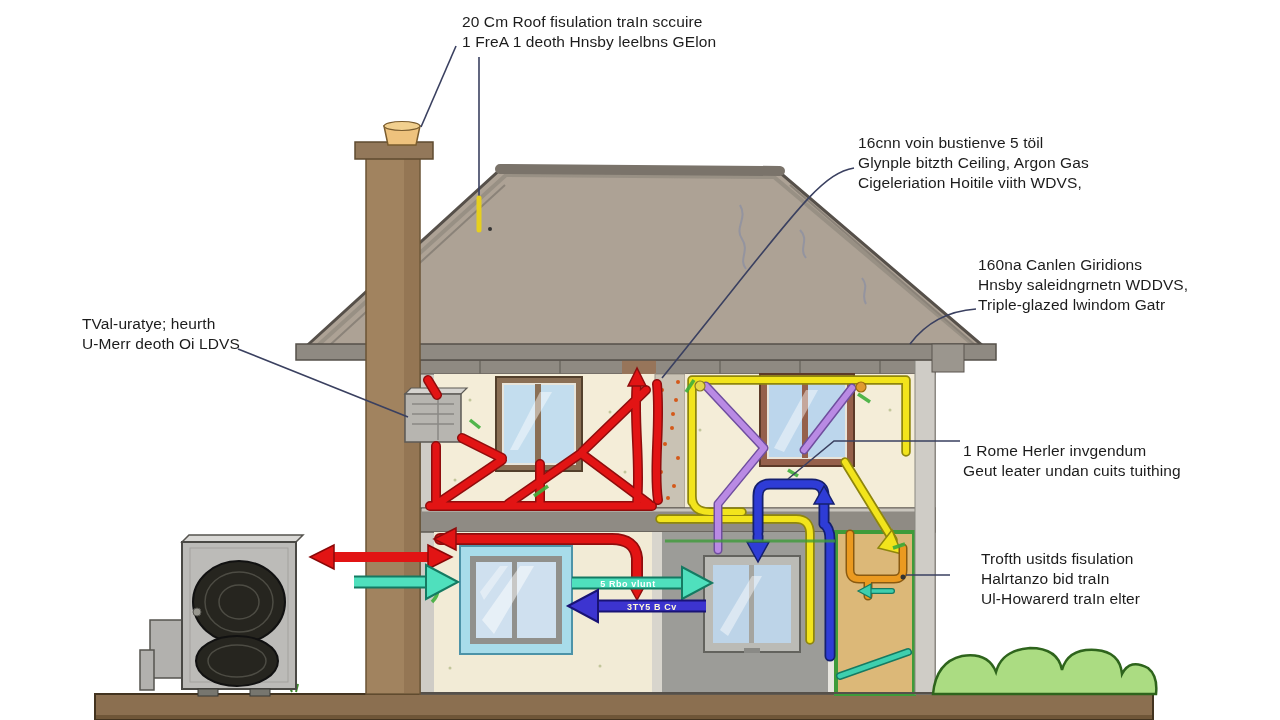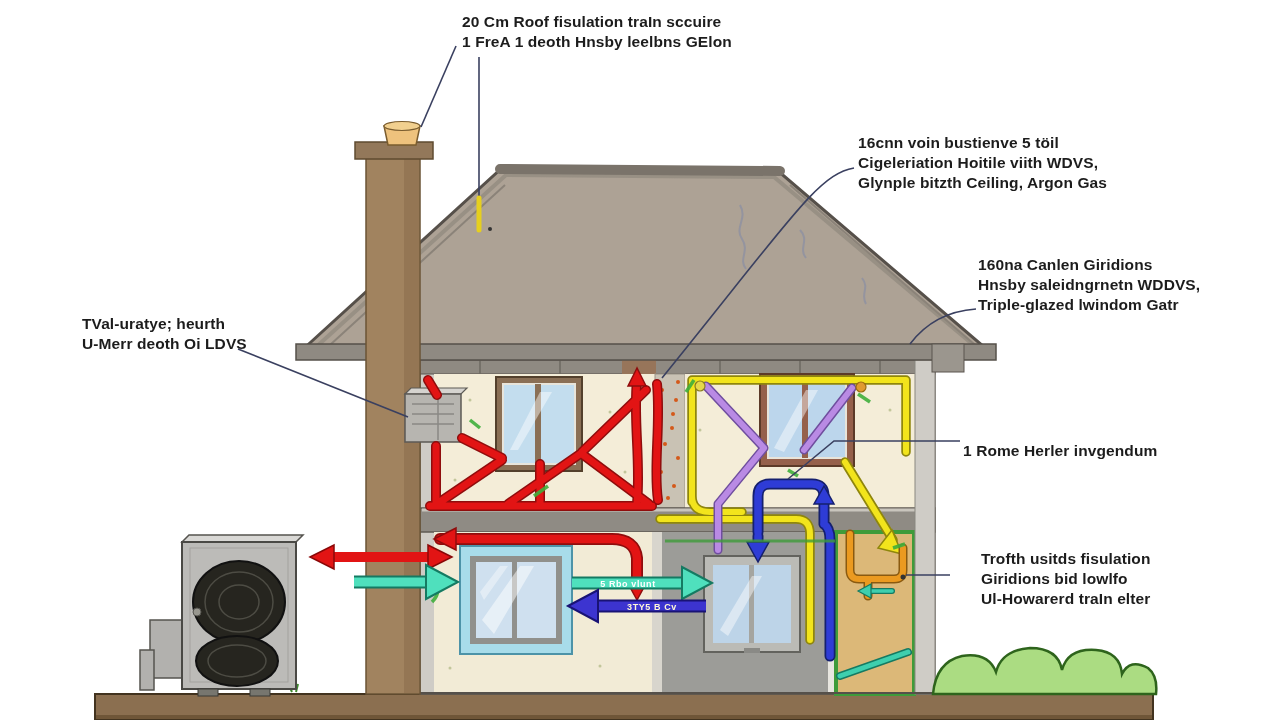--- a/index.html
+++ b/index.html
@@ -1,19 +1,19 @@
 <!DOCTYPE html>
 <html><head>
 <meta charset="utf-8">
 <style>
   html,body{margin:0;padding:0;background:#fff;}
   .canvas{position:relative;width:1280px;height:720px;background:#ffffff;overflow:hidden;
           font-family:"Liberation Sans",sans-serif;}
   .diagram-svg{position:absolute;left:0;top:0;}
-  .label{position:absolute;color:#1c1c1c;font-size:15.5px;line-height:20px;font-weight:700;
+  .label{position:absolute;color:#1c1c1c;font-size:15.5px;line-height:20px;font-weight:400;
          letter-spacing:.1px;white-space:nowrap;}
   
   .cas{fill:none;stroke-linecap:round;stroke-linejoin:round;}
   .pip{fill:none;stroke-linecap:round;stroke-linejoin:round;}
   .pr-c{stroke:#8f0d0d;stroke-width:10;} .pr{stroke:#e21414;stroke-width:7;}
   .py-c{stroke:#8f860c;stroke-width:9.5;} .py{stroke:#f2e41c;stroke-width:6;}
   .pp-c{stroke:#6f4e9e;stroke-width:9;} .pp{stroke:#b98ae4;stroke-width:6;}
   .pb-c{stroke:#15206e;stroke-width:11;} .pb{stroke:#2e3cd6;stroke-width:7.5;}
   .po-c{stroke:#8a5a10;stroke-width:9;} .po{stroke:#eb9a20;stroke-width:6;}
   .pt-c{stroke:#157a62;stroke-width:8;} .pt{stroke:#3ecfae;stroke-width:5;}
@@ -245,38 +245,39 @@
   </g>
 </svg>
 
 <div class="label" style="left:462px;top:12px">
   <div>20 Cm Roof fisulation traIn sccuire</div>
   <div>1 FreA 1 deoth Hnsby leelbns GElon</div>
 </div>
 
 <div class="label" style="left:858px;top:133px">
   <div>16cnn voin bustienve 5 töil</div>
+  <div>Glynple bitzth Ceiling, Argon Gas</div>
   <div>Cigeleriation Hoitile viith WDVS,</div>
-  <div>Glynple bitzth Ceiling, Argon Gas</div>
 </div>
 
 <div class="label" style="left:978px;top:255px">
   <div>160na Canlen Giridions</div>
   <div>Hnsby saleidngrnetn WDDVS,</div>
   <div>Triple-glazed lwindom Gatr</div>
 </div>
 
 <div class="label" style="left:82px;top:314px">
   <div>TVal-uratye; heurth</div>
   <div>U-Merr deoth Oi LDVS</div>
 </div>
 
 <div class="label" style="left:963px;top:441px">
   <div>1 Rome Herler invgendum</div>
+  <div>Geut leater undan cuits tuithing</div>
 </div>
 
 <div class="label" style="left:981px;top:549px">
   <div>Trofth usitds fisulation</div>
-  <div>Giridions bid lowlfo</div>
+  <div>Halrtanzo bid traIn</div>
   <div>Ul-Howarerd traIn elter</div>
 </div>
 
 </div>
 
 </body></html>

